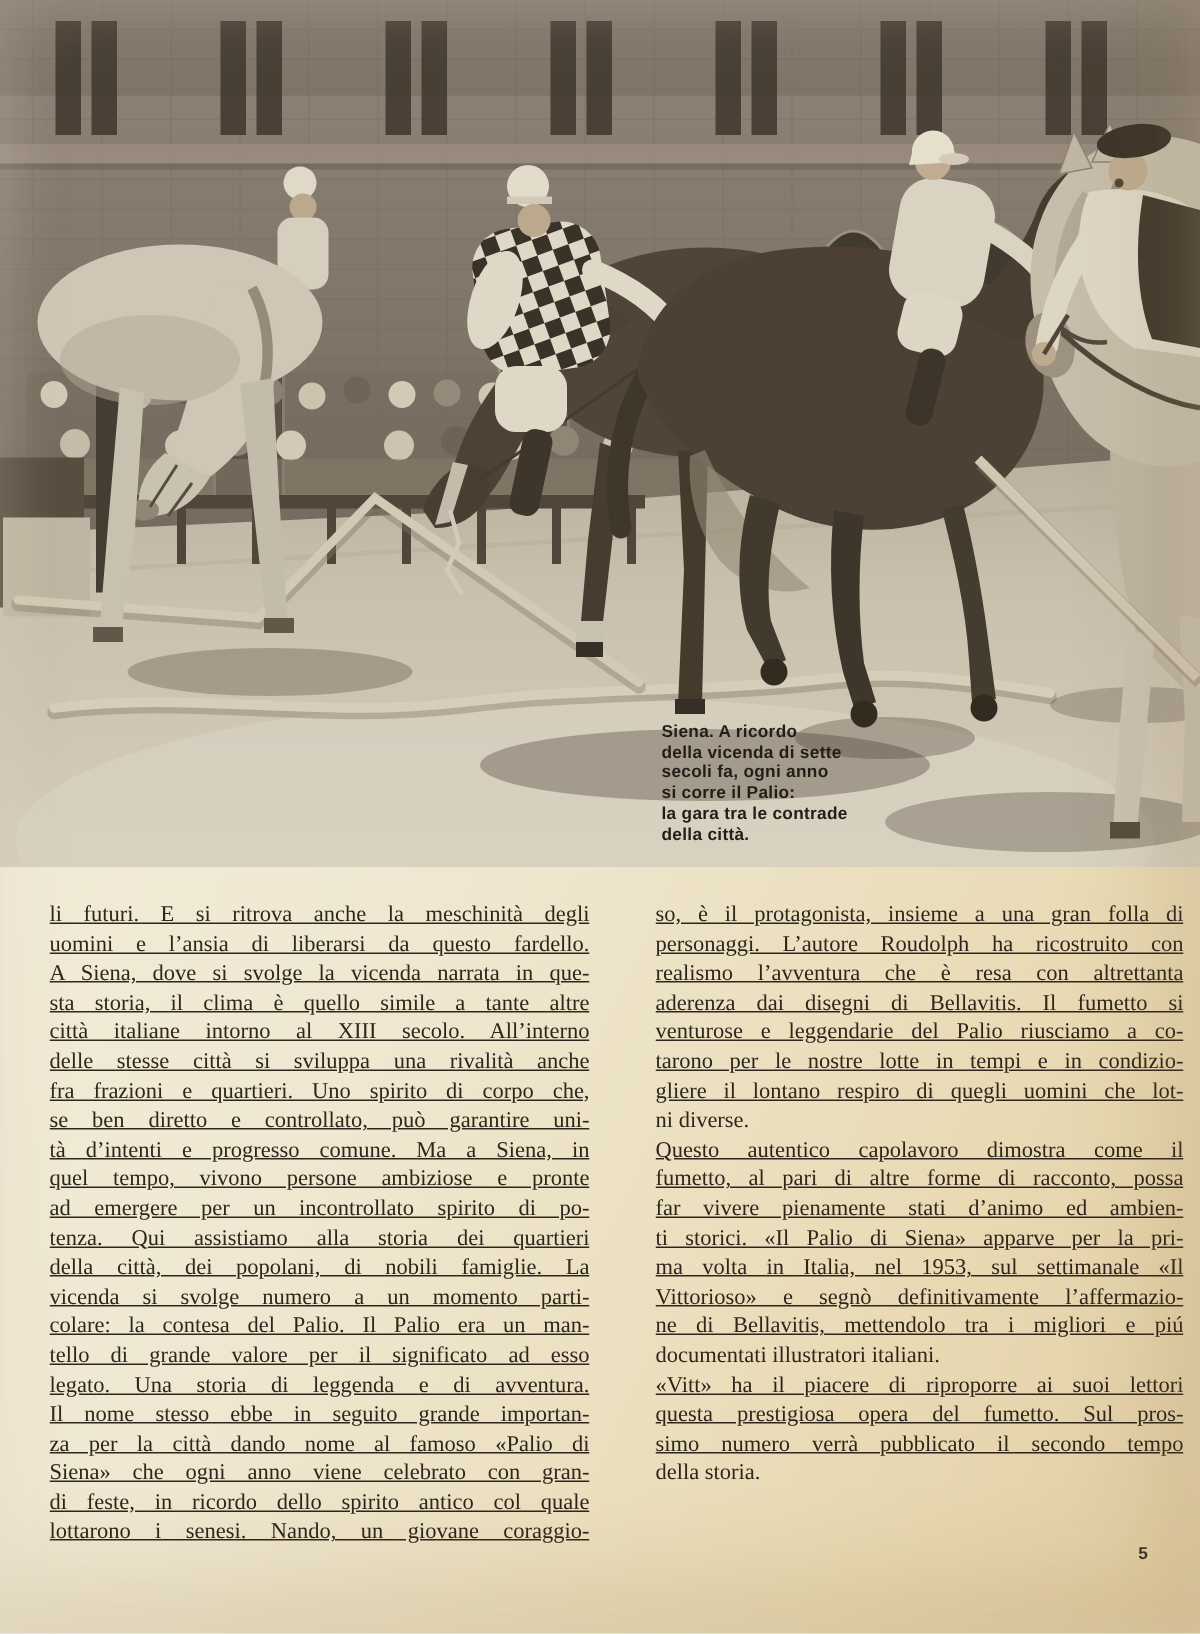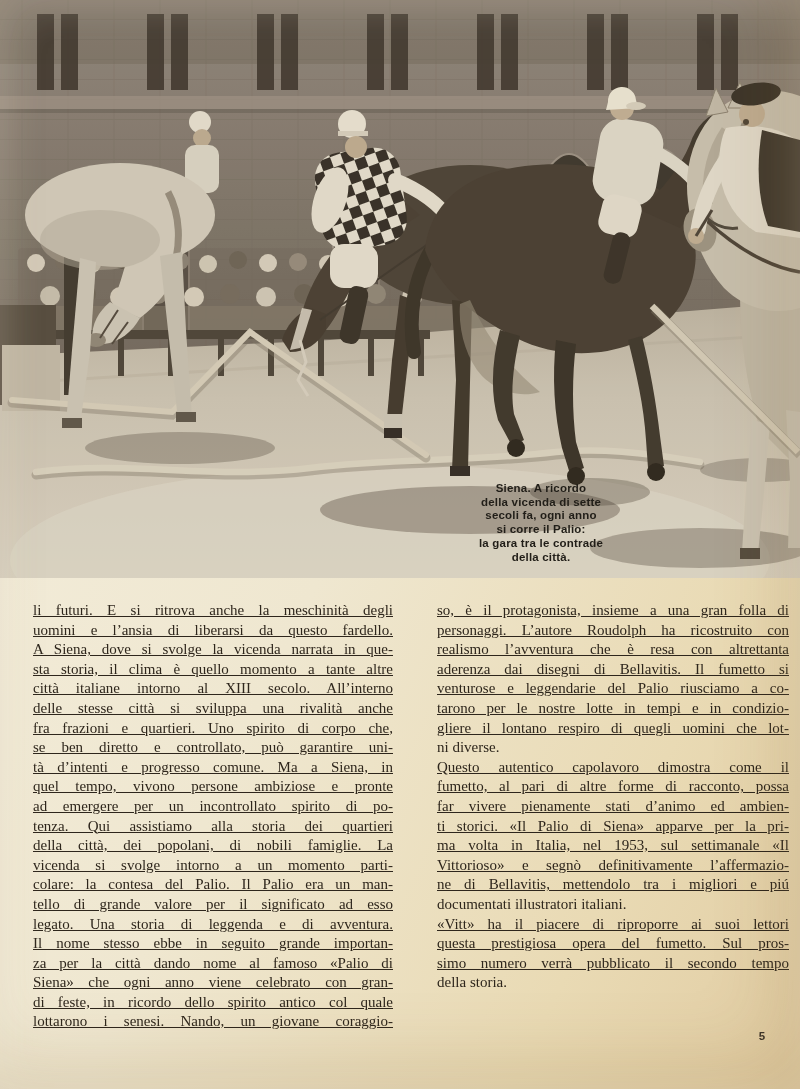--- a/index.html
+++ b/index.html
@@ -13,21 +13,21 @@
     box-shadow:inset -20px -30px 70px rgba(125,88,32,.16), inset 6px 4px 40px rgba(255,255,248,.22);
   }
   .photo-region{position:absolute;left:0;top:0;width:800px;height:578px;}
   .photo-region svg{display:block;width:800px;height:578px;}
   .caption-block{
     position:absolute;left:441px;top:482px;width:200px;z-index:5;
   }
   .cline{
     font-family:"Liberation Sans",sans-serif;font-weight:700;
     font-size:11.5px;line-height:13.7px;letter-spacing:.2px;
-    color:#211e18;text-align:center;white-space:nowrap;
+    color:#211e18;text-align:left;white-space:nowrap;
   }
   .col{position:absolute;top:601px;z-index:4;}
   #col-left{left:33px;width:360px;}
   #col-right{left:437px;width:352px;}
   .tline{
     font-size:15px;line-height:19.6px;color:#2e261c;
     text-align:justify;overflow:hidden;height:19.6px;
   }
   .tline.just{text-align-last:justify;text-decoration:underline;-moz-text-align-last:justify;}
   .page-number{
@@ -286,31 +286,31 @@
     <div class="cline">secoli fa, ogni anno</div>
     <div class="cline">si corre il Palio:</div>
     <div class="cline">la gara tra le contrade</div>
     <div class="cline">della città.</div>
   </div>
 
 <div class="col" id="col-left">
     <div class="tline just">li futuri. E si ritrova anche la meschinità degli</div>
     <div class="tline just">uomini e l’ansia di liberarsi da questo fardello.</div>
     <div class="tline just">A Siena, dove si svolge la vicenda narrata in que-</div>
-    <div class="tline just">sta storia, il clima è quello momento a tante altre</div>
+    <div class="tline just">sta storia, il clima è quello simile a tante altre</div>
     <div class="tline just">città italiane intorno al XIII secolo. All’interno</div>
     <div class="tline just">delle stesse città si sviluppa una rivalità anche</div>
     <div class="tline just">fra frazioni e quartieri. Uno spirito di corpo che,</div>
     <div class="tline just">se ben diretto e controllato, può garantire uni-</div>
     <div class="tline just">tà d’intenti e progresso comune. Ma a Siena, in</div>
     <div class="tline just">quel tempo, vivono persone ambiziose e pronte</div>
     <div class="tline just">ad emergere per un incontrollato spirito di po-</div>
     <div class="tline just">tenza. Qui assistiamo alla storia dei quartieri</div>
     <div class="tline just">della città, dei popolani, di nobili famiglie. La</div>
-    <div class="tline just">vicenda si svolge intorno a un momento parti-</div>
+    <div class="tline just">vicenda si svolge numero a un momento parti-</div>
     <div class="tline just">colare: la contesa del Palio. Il Palio era un man-</div>
     <div class="tline just">tello di grande valore per il significato ad esso</div>
     <div class="tline just">legato. Una storia di leggenda e di avventura.</div>
     <div class="tline just">Il nome stesso ebbe in seguito grande importan-</div>
     <div class="tline just">za per la città dando nome al famoso «Palio di</div>
     <div class="tline just">Siena» che ogni anno viene celebrato con gran-</div>
     <div class="tline just">di feste, in ricordo dello spirito antico col quale</div>
     <div class="tline just">lottarono i senesi. Nando, un giovane coraggio-</div>
   </div>
 <div class="col" id="col-right">

